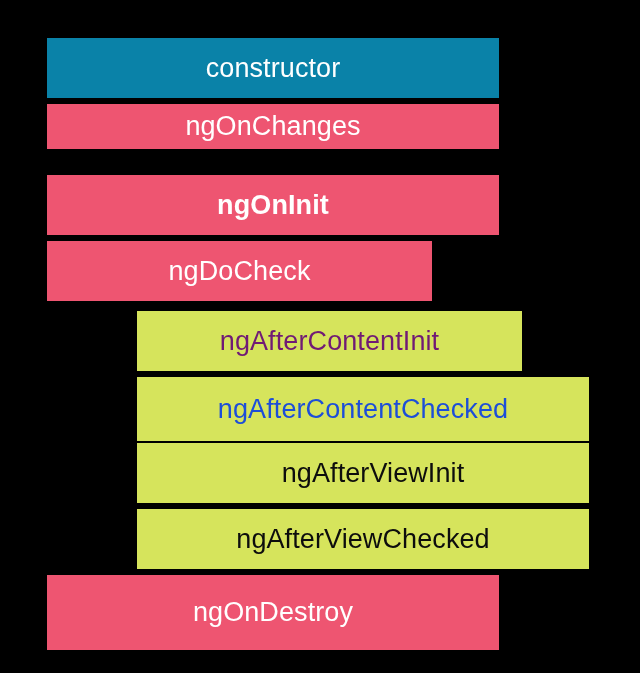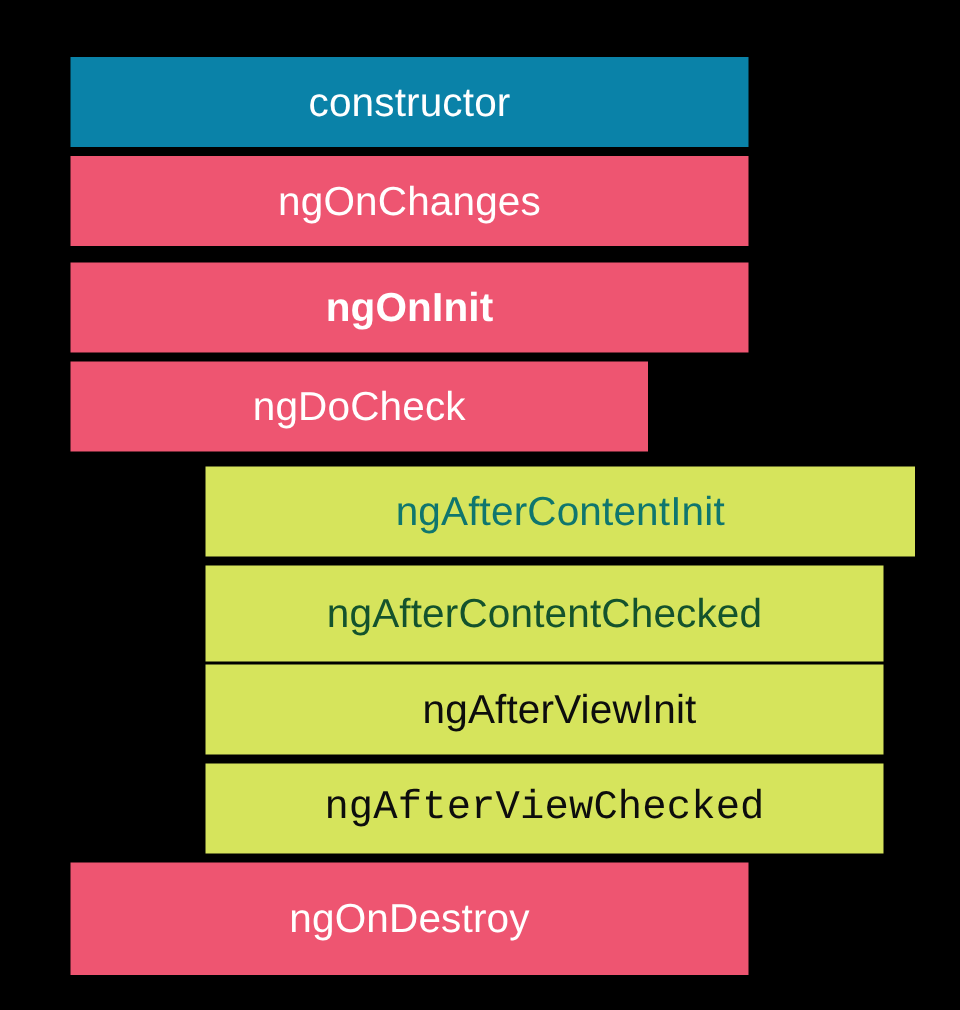--- a/index.html
+++ b/index.html
@@ -45,37 +45,37 @@
     width: 452px;
   }
 </style>
 </head>
 <body>
 
 <div id="diagram">
     <div class="bar col-a" style="left: 47px; top: 38px; width: 452px; height: 60px; background: rgb(10, 130, 168); color: rgb(255, 255, 255);">
       <span class="bar-label">constructor</span>
     </div>
-    <div class="bar col-a" style="left: 47px; top: 104px; width: 452px; height: 60px; background: rgb(238, 85, 113); color: rgb(255, 255, 255);">
+    <div class="bar col-a" style="left: 47px; top: 104px; width: 452px; height: 45px; background: rgb(238, 85, 113); color: rgb(255, 255, 255);">
       <span class="bar-label">ngOnChanges</span>
     </div>
     <div class="bar col-a" style="left: 47px; top: 175px; width: 452px; height: 60px; background: rgb(238, 85, 113); color: rgb(255, 255, 255); font-weight: bold;">
       <span class="bar-label">ngOnInit</span>
     </div>
     <div class="bar col-a" style="left: 47px; top: 241px; width: 385px; height: 60px; background: rgb(238, 85, 113); color: rgb(255, 255, 255);">
       <span class="bar-label">ngDoCheck</span>
     </div>
-    <div class="bar col-b" style="left: 137px; top: 311px; width: 473px; height: 60px; background: rgb(214, 228, 92); color: #0f766e;">
+    <div class="bar col-b" style="left: 137px; top: 311px; width: 385px; height: 60px; background: rgb(214, 228, 92); color: #701a75;">
       <span class="bar-label">ngAfterContentInit</span>
     </div>
-    <div class="bar col-b" style="left: 137px; top: 377px; width: 452px; height: 64px; background: rgb(214, 228, 92); color: #14532d;">
+    <div class="bar col-b" style="left: 137px; top: 377px; width: 452px; height: 64px; background: rgb(214, 228, 92); color: #1d4ed8;">
       <span class="bar-label">ngAfterContentChecked</span>
     </div>
     <div class="bar col-b" style="left: 137px; top: 443px; width: 452px; height: 60px; background: rgb(214, 228, 92); color: rgb(13, 13, 13); padding-left: 20px;">
       <span class="bar-label">ngAfterViewInit</span>
     </div>
-    <div class="bar col-b" style="left: 137px; top: 509px; width: 452px; height: 60px; background: rgb(214, 228, 92); color: rgb(13, 13, 13); font-family: Liberation Mono, monospace;">
+    <div class="bar col-b" style="left: 137px; top: 509px; width: 452px; height: 60px; background: rgb(214, 228, 92); color: rgb(13, 13, 13);">
       <span class="bar-label">ngAfterViewChecked</span>
     </div>
     <div class="bar col-a" style="left: 47px; top: 575px; width: 452px; height: 75px; background: rgb(238, 85, 113); color: rgb(255, 255, 255);">
       <span class="bar-label">ngOnDestroy</span>
     </div>
   </div>
 
 </body></html>

